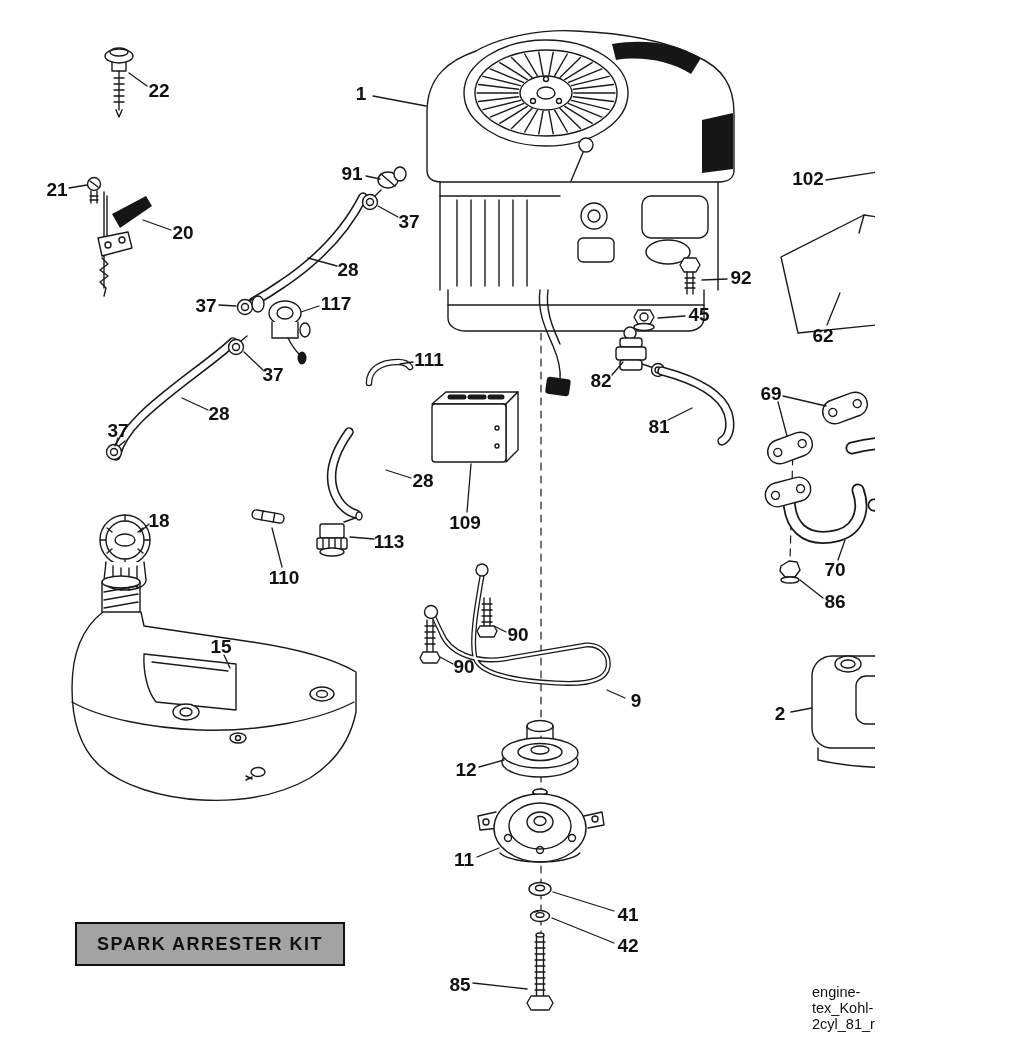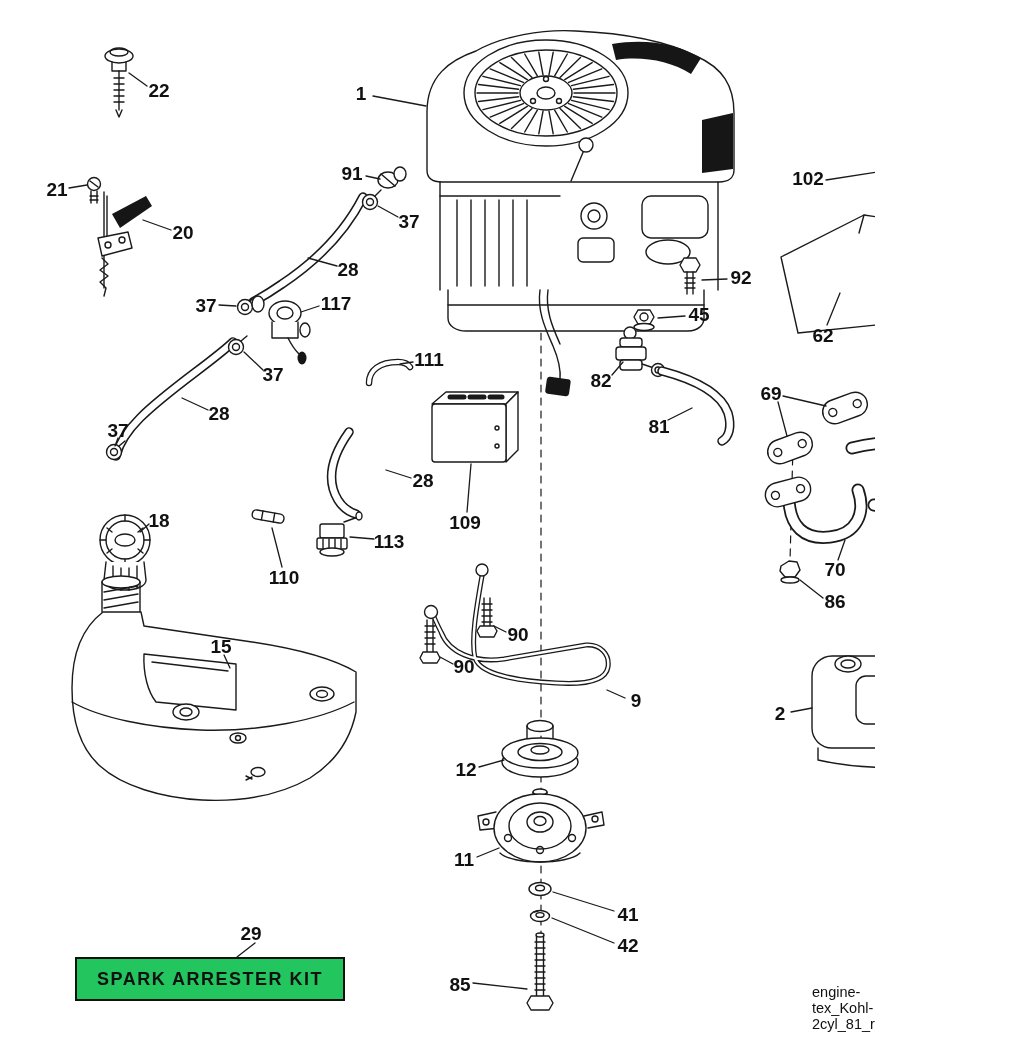--- a/index.html
+++ b/index.html
@@ -17,22 +17,22 @@
   #diagram .tube-o{stroke-width:9.5;}
   #diagram .tube-i{stroke:#fff;stroke-width:6.4;}
   #diagram .tube-o.sm{stroke-width:6.5;}
   #diagram .tube-i.sm{stroke-width:4;}
   #diagram .pipe-o{stroke-width:13;}
   #diagram .pipe-i{stroke:#fff;stroke-width:9.5;}
   #diagram .wire-o{stroke-width:5;}
   #diagram .wire-i{stroke:#fff;stroke-width:2.4;}
   #diagram text.callout{font-family:"Liberation Sans",sans-serif;font-weight:700;
     font-size:19px;fill:#111;stroke:none;text-anchor:middle;}
-  .spark-box{position:absolute;left:75px;top:957px;width:266px;height:40px;
-    border:2.5px solid #111;background:#22c55e;display:flex;align-items:center;justify-content:center;
+  .spark-box{position:absolute;left:75px;top:922px;width:266px;height:40px;
+    border:2.5px solid #111;background:#a3a3a3;display:flex;align-items:center;justify-content:center;
     font-weight:700;font-size:18px;letter-spacing:1.5px;}
   .footer-code{position:absolute;left:764px;top:984px;font-size:14.5px;margin-left:48px;}
 </style>
 </head>
 <body>
 
 <div id="page">
 
 <svg id="diagram" width="1024" height="1050" viewBox="0 0 1024 1050">
 

